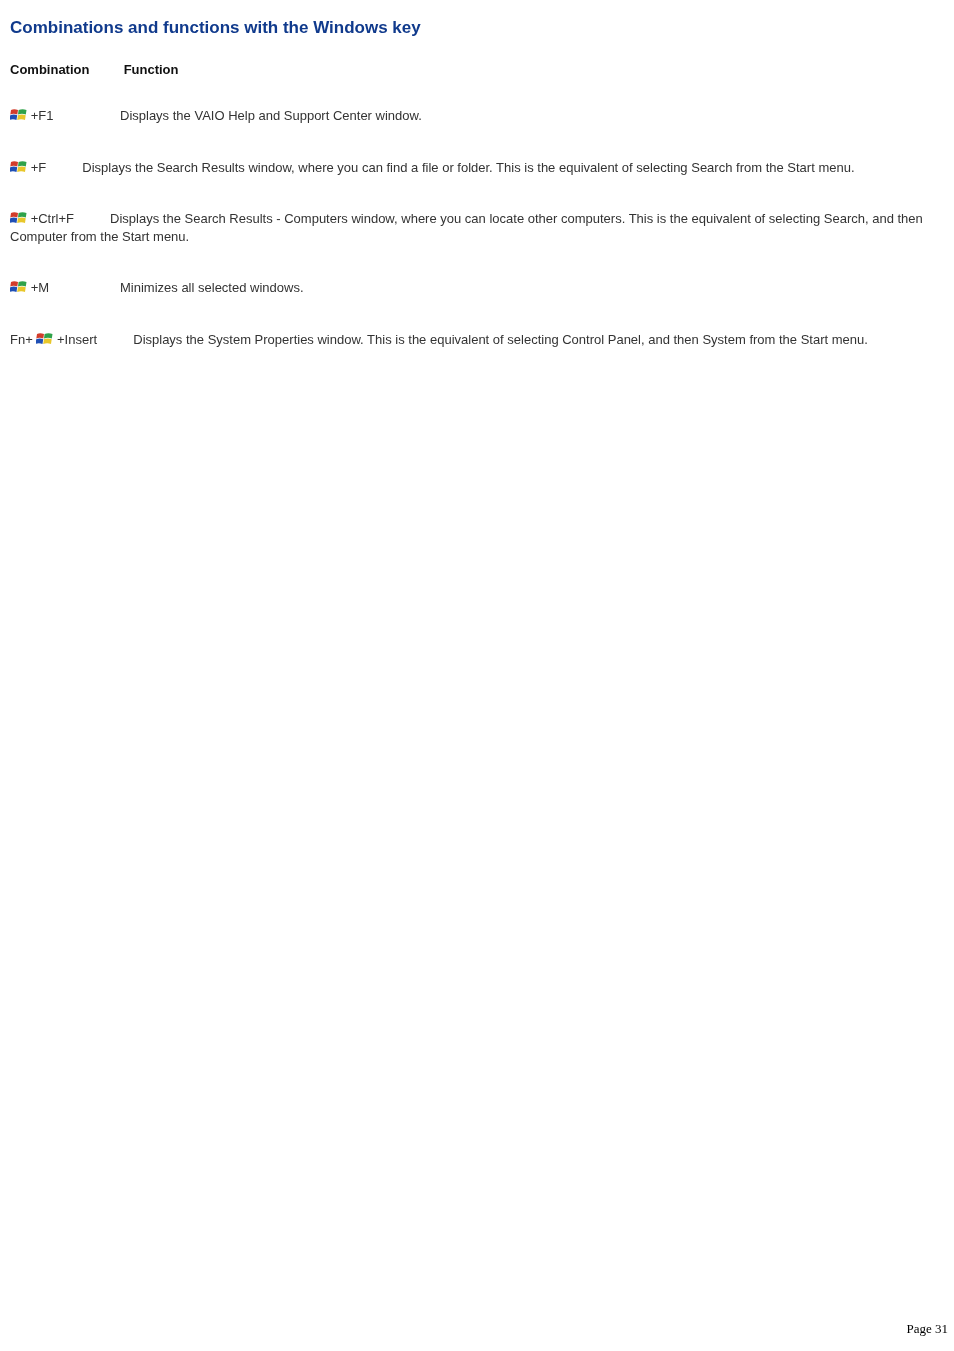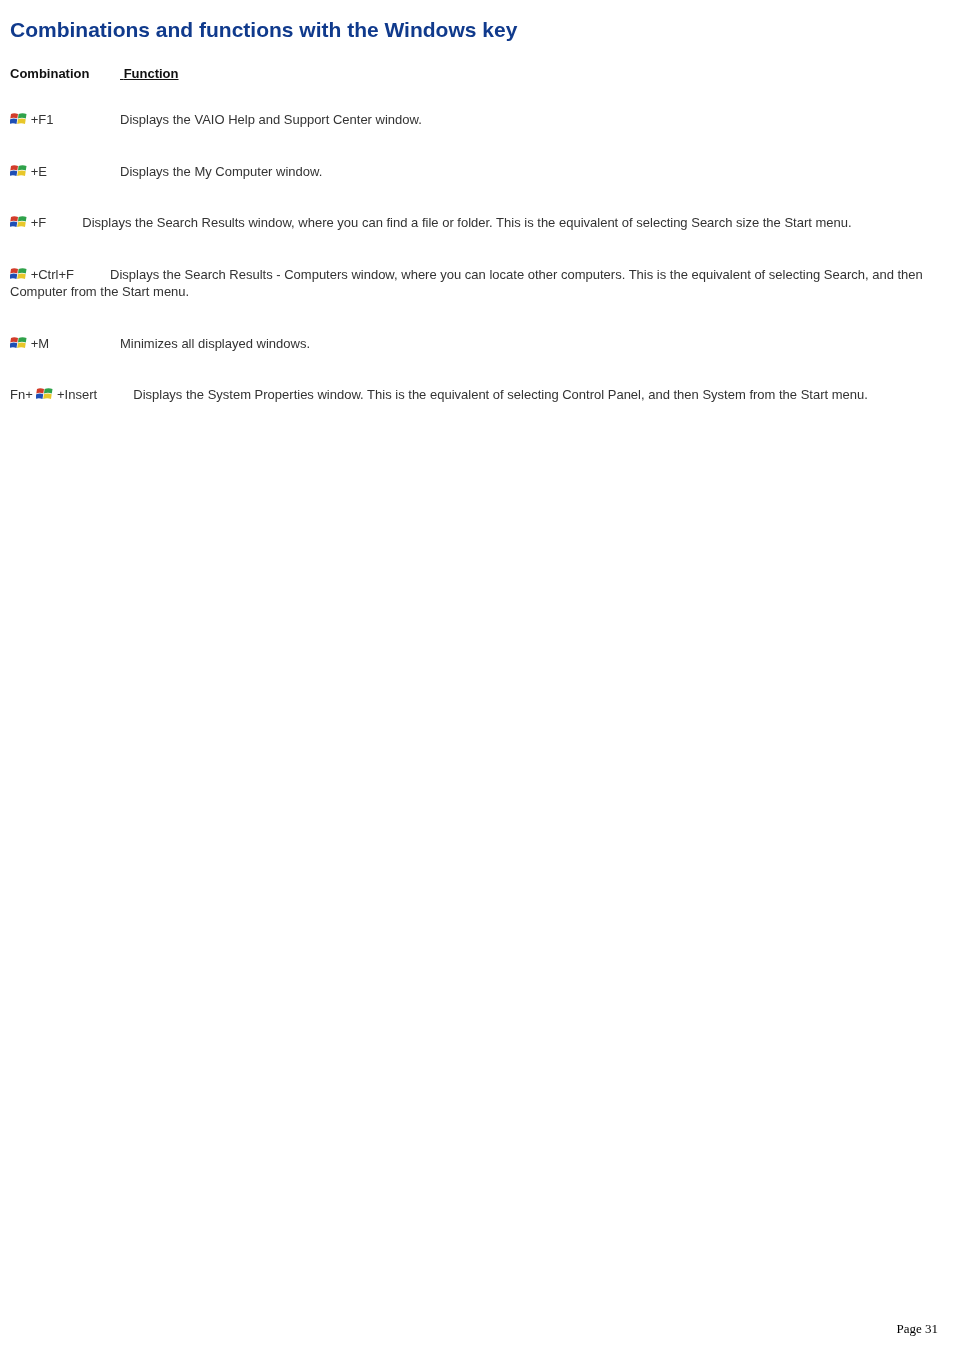--- a/index.html
+++ b/index.html
@@ -11,51 +11,50 @@
   body {
     font-family: Verdana, Geneva, sans-serif;
     color: #333333;
     padding: 12px 10px 0 10px;
     box-sizing: border-box;
     position: relative;
     min-height: 1351px;
   }
   .title {
     color: #103a8c;
-    font-size: 21px;
+    font-size: 17px;
     font-weight: bold;
     margin: 6px 0 24px 0;
   }
   .headers {
     font-size: 13px;
     font-weight: bold;
     color: #111111;
     margin-bottom: 30px;
-    text-decoration: underline;
   }
   .headers span.col1 { display: inline-block; width: 110px; }
   .entry {
     font-size: 13px;
     color: #333333;
     line-height: 1.35;
     margin: 0 0 34px 0;
   }
   .combo-cell {
     display: inline-block;
     width: 110px;
     vertical-align: baseline;
   }
   .win-icon {
     display: inline-block;
     vertical-align: -3px;
   }
   .win-icon svg { display: block; }
   .page-num {
     position: absolute;
-    right: 16px;
+    right: 6px;
     bottom: 14px;
     font-family: "Times New Roman", Times, serif;
     font-size: 13px;
     color: #000000;
   }
 </style>
 </head>
 <body>
 
 <div class="title">Combinations and functions with the Windows key</div>
@@ -65,44 +64,38 @@
   <span>Function</span>
 </div>
 
 <div id="entries">
     <p class="entry"><span class="combo-cell"><span class="win-icon"><svg width="17" height="15" viewBox="0 0 17 15">
             <path d="M1 2 Q4 0.5 8 2 L7.3 6.5 Q3.5 5 0.3 6.5 Z" fill="#d23c2a"></path>
             <path d="M8.6 2 Q12.5 0.5 16.5 2 L15.8 6.5 Q12 5 8 6.5 Z" fill="#2fa24a"></path>
             <path d="M0.2 7.3 Q3.9 5.8 7.2 7.3 L6.5 12 Q2.7 10.5 -0.5 12 Z" fill="#1f4fb5"></path>
             <path d="M7.9 7.3 Q11.9 5.8 15.7 7.3 L15 12 Q11.2 10.5 7.2 12 Z" fill="#e8c72a"></path>
           </svg></span> <span>+F1</span></span><span>Displays the VAIO Help and Support Center window.</span></p>
-    <p class="entry"><span class="combo-cell"><span class="win-icon"><svg width="17" height="15" viewBox="0 0 17 15">
-            <path d="M1 2 Q4 0.5 8 2 L7.3 6.5 Q3.5 5 0.3 6.5 Z" fill="#d23c2a"></path>
-            <path d="M8.6 2 Q12.5 0.5 16.5 2 L15.8 6.5 Q12 5 8 6.5 Z" fill="#2fa24a"></path>
-            <path d="M0.2 7.3 Q3.9 5.8 7.2 7.3 L6.5 12 Q2.7 10.5 -0.5 12 Z" fill="#1f4fb5"></path>
-            <path d="M7.9 7.3 Q11.9 5.8 15.7 7.3 L15 12 Q11.2 10.5 7.2 12 Z" fill="#e8c72a"></path>
-          </svg></span> <span>+E</span></span><span>Displays the My Computer window.</span></p>
     <p class="entry"><span class="win-icon"><svg width="17" height="15" viewBox="0 0 17 15">
           <path d="M1 2 Q4 0.5 8 2 L7.3 6.5 Q3.5 5 0.3 6.5 Z" fill="#d23c2a"></path>
           <path d="M8.6 2 Q12.5 0.5 16.5 2 L15.8 6.5 Q12 5 8 6.5 Z" fill="#2fa24a"></path>
           <path d="M0.2 7.3 Q3.9 5.8 7.2 7.3 L6.5 12 Q2.7 10.5 -0.5 12 Z" fill="#1f4fb5"></path>
           <path d="M7.9 7.3 Q11.9 5.8 15.7 7.3 L15 12 Q11.2 10.5 7.2 12 Z" fill="#e8c72a"></path>
-        </svg></span> <span>+F</span>&nbsp;&nbsp;&nbsp;&nbsp;&nbsp;&nbsp;&nbsp;&nbsp;&nbsp;&nbsp;<span>Displays the Search Results window, where you can find a file or folder. This is the equivalent of selecting Search size the Start menu.</span></p>
+        </svg></span> <span>+F</span>&nbsp;&nbsp;&nbsp;&nbsp;&nbsp;&nbsp;&nbsp;&nbsp;&nbsp;&nbsp;<span>Displays the Search Results window, where you can find a file or folder. This is the equivalent of selecting Search from the Start menu.</span></p>
     <p class="entry"><span class="win-icon"><svg width="17" height="15" viewBox="0 0 17 15">
           <path d="M1 2 Q4 0.5 8 2 L7.3 6.5 Q3.5 5 0.3 6.5 Z" fill="#d23c2a"></path>
           <path d="M8.6 2 Q12.5 0.5 16.5 2 L15.8 6.5 Q12 5 8 6.5 Z" fill="#2fa24a"></path>
           <path d="M0.2 7.3 Q3.9 5.8 7.2 7.3 L6.5 12 Q2.7 10.5 -0.5 12 Z" fill="#1f4fb5"></path>
           <path d="M7.9 7.3 Q11.9 5.8 15.7 7.3 L15 12 Q11.2 10.5 7.2 12 Z" fill="#e8c72a"></path>
         </svg></span> <span>+Ctrl+F</span>&nbsp;&nbsp;&nbsp;&nbsp;&nbsp;&nbsp;&nbsp;&nbsp;&nbsp;&nbsp;<span>Displays the Search Results - Computers window, where you can locate other computers. This is the equivalent of selecting Search, and then Computer from the Start menu.</span></p>
     <p class="entry"><span class="combo-cell"><span class="win-icon"><svg width="17" height="15" viewBox="0 0 17 15">
             <path d="M1 2 Q4 0.5 8 2 L7.3 6.5 Q3.5 5 0.3 6.5 Z" fill="#d23c2a"></path>
             <path d="M8.6 2 Q12.5 0.5 16.5 2 L15.8 6.5 Q12 5 8 6.5 Z" fill="#2fa24a"></path>
             <path d="M0.2 7.3 Q3.9 5.8 7.2 7.3 L6.5 12 Q2.7 10.5 -0.5 12 Z" fill="#1f4fb5"></path>
             <path d="M7.9 7.3 Q11.9 5.8 15.7 7.3 L15 12 Q11.2 10.5 7.2 12 Z" fill="#e8c72a"></path>
-          </svg></span> <span>+M</span></span><span>Minimizes all displayed windows.</span></p>
+          </svg></span> <span>+M</span></span><span>Minimizes all selected windows.</span></p>
     <p class="entry"><span>Fn+</span> <span class="win-icon"><svg width="17" height="15" viewBox="0 0 17 15">
           <path d="M1 2 Q4 0.5 8 2 L7.3 6.5 Q3.5 5 0.3 6.5 Z" fill="#d23c2a"></path>
           <path d="M8.6 2 Q12.5 0.5 16.5 2 L15.8 6.5 Q12 5 8 6.5 Z" fill="#2fa24a"></path>
           <path d="M0.2 7.3 Q3.9 5.8 7.2 7.3 L6.5 12 Q2.7 10.5 -0.5 12 Z" fill="#1f4fb5"></path>
           <path d="M7.9 7.3 Q11.9 5.8 15.7 7.3 L15 12 Q11.2 10.5 7.2 12 Z" fill="#e8c72a"></path>
         </svg></span> <span> +Insert</span>&nbsp;&nbsp;&nbsp;&nbsp;&nbsp;&nbsp;&nbsp;&nbsp;&nbsp;&nbsp;<span>Displays the System Properties window. This is the equivalent of selecting Control Panel, and then System from the Start menu.</span></p>
   </div>
 
 <div class="page-num">Page 31</div>
 

